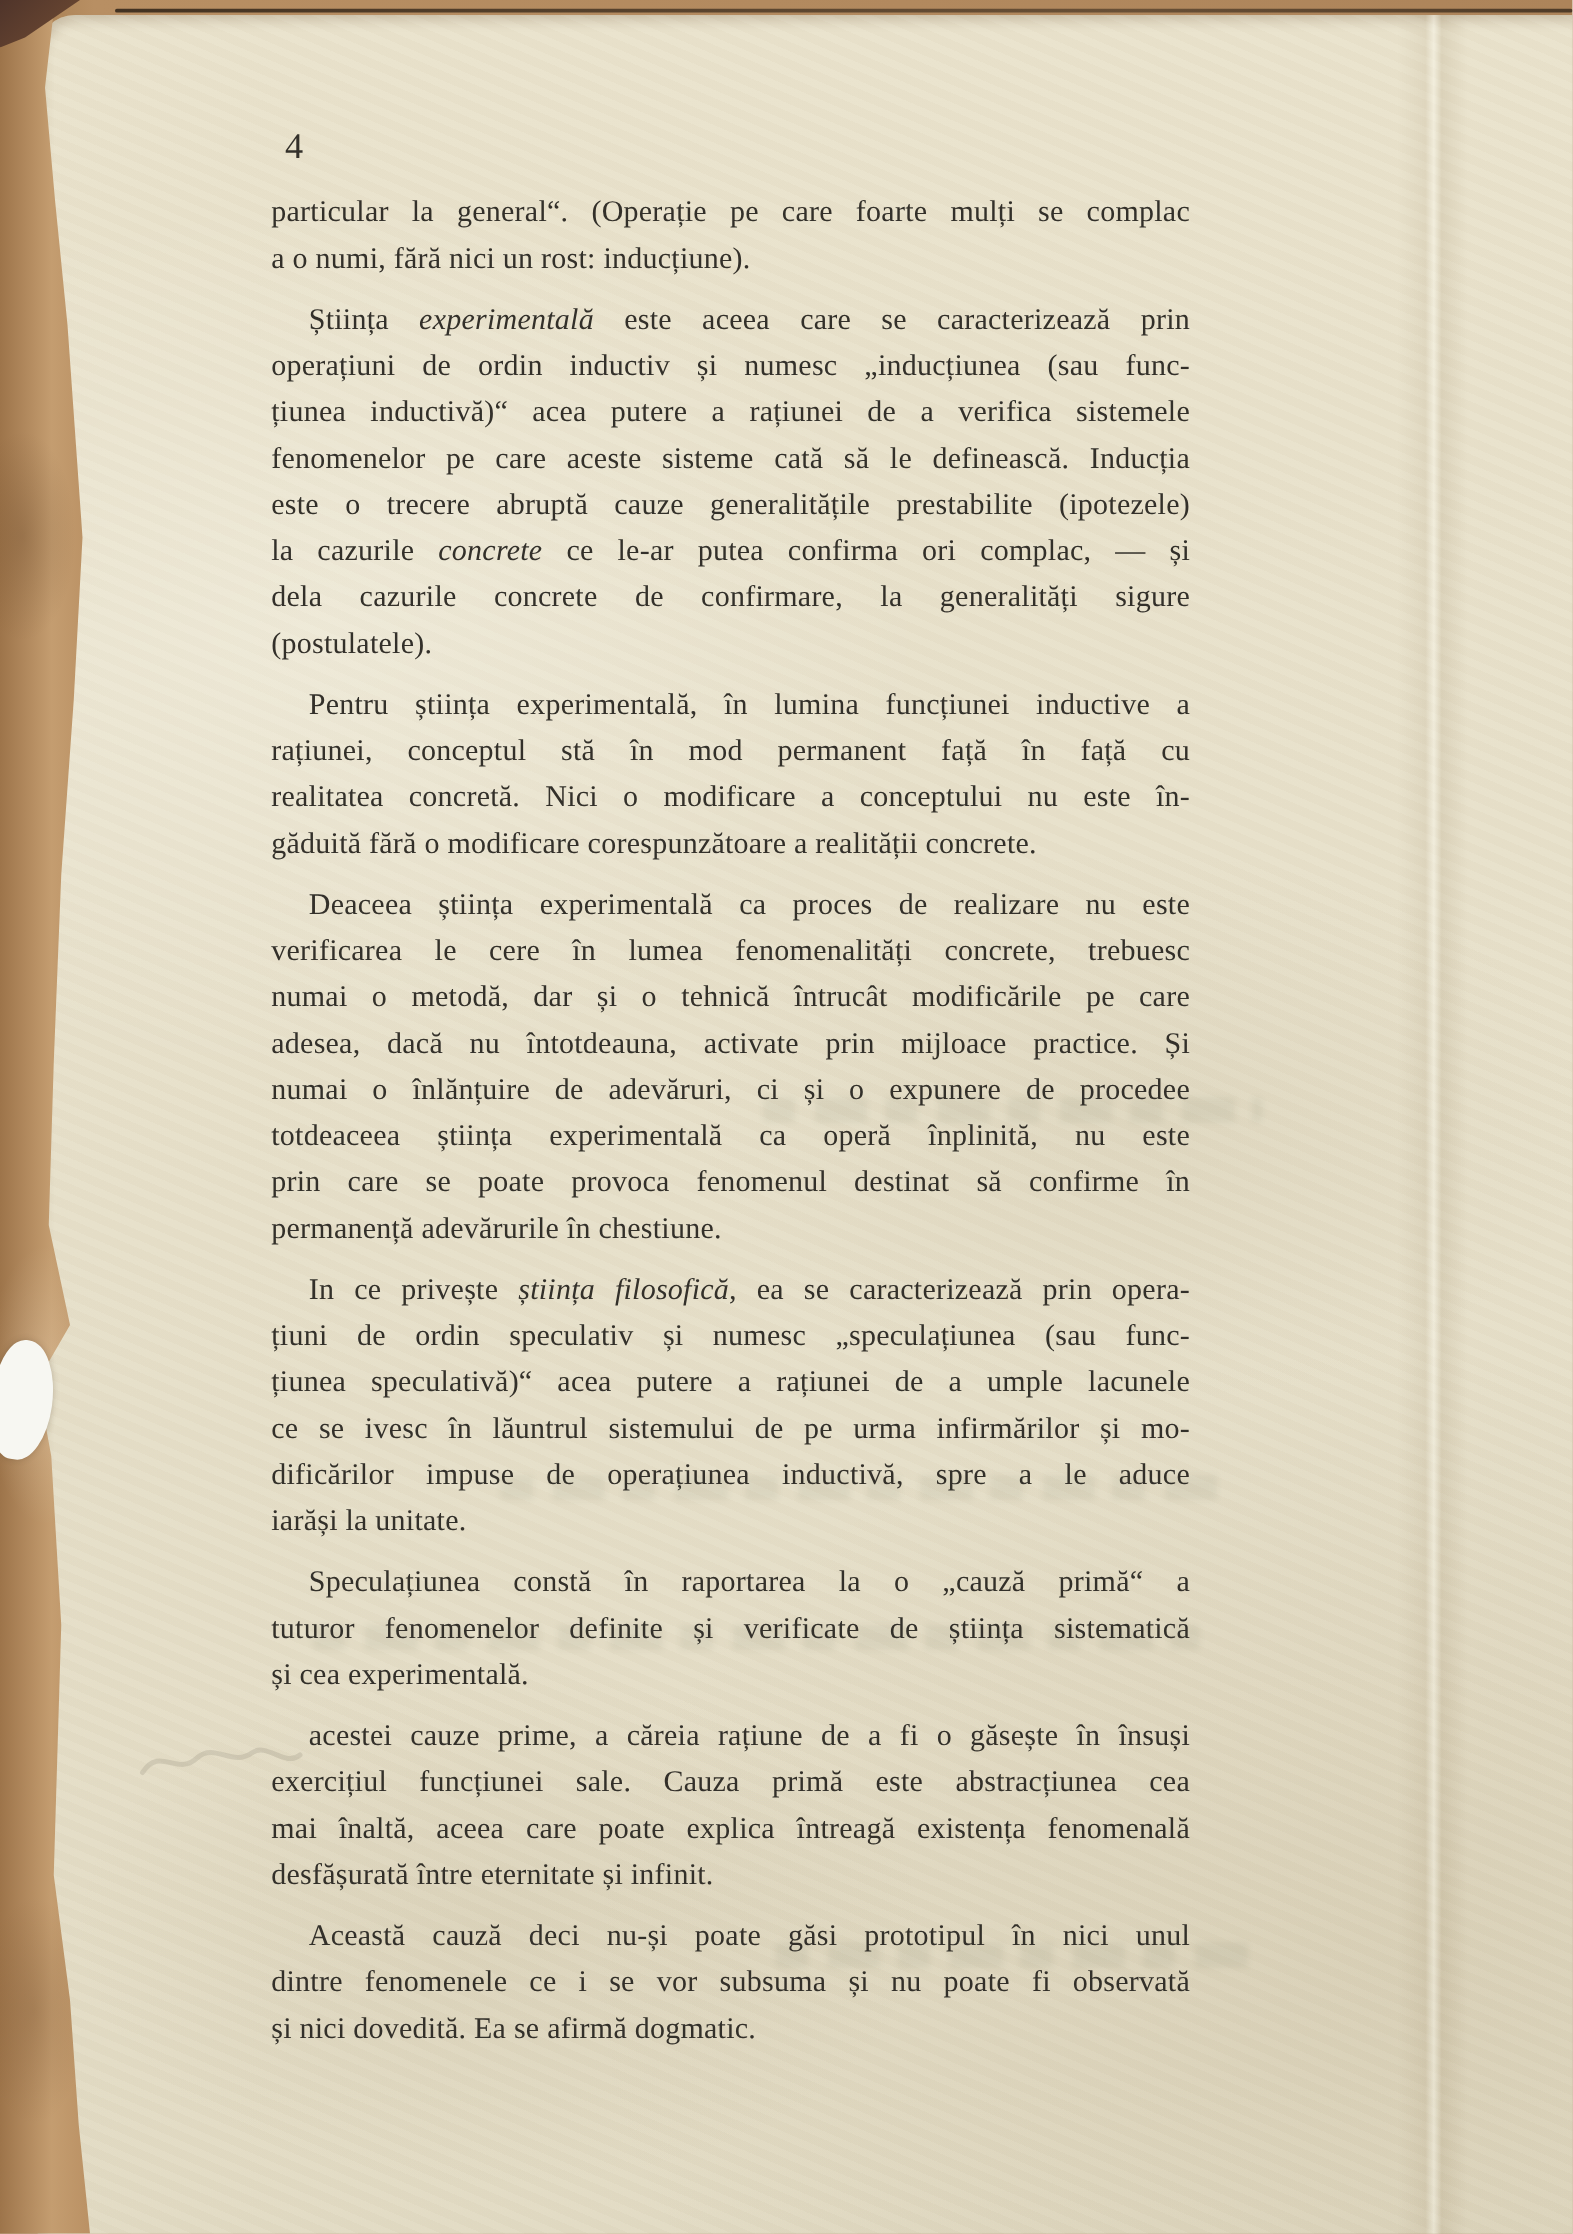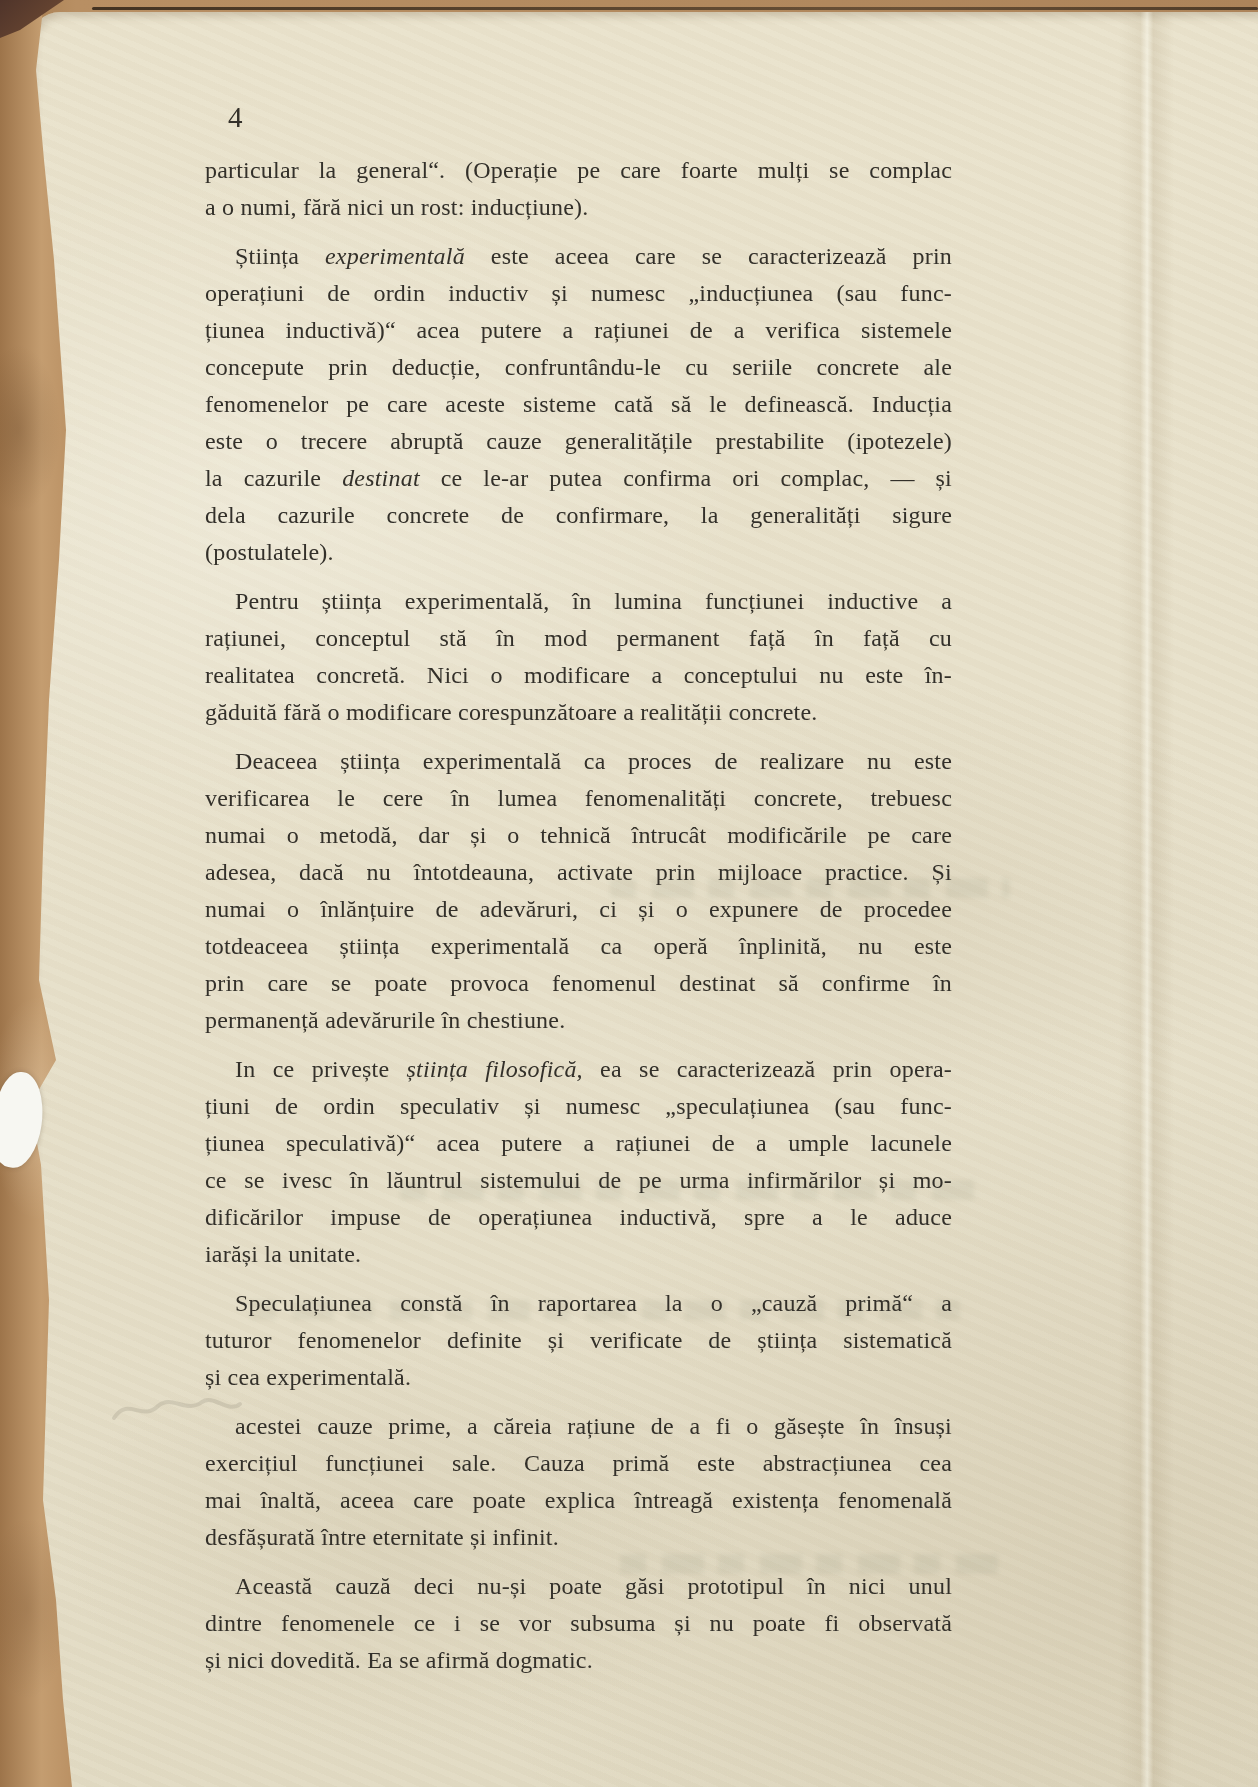--- a/index.html
+++ b/index.html
@@ -87,21 +87,21 @@
   .page-number{
     position:absolute;left:198px;top:88px;
     font-size:29px;line-height:1.2;color:#33302a;
   }
 
   .text-block{
     position:absolute;left:175px;top:140px;width:747px;
     font-size:24px;color:#33302a;
     letter-spacing:0.2px;
   }
-  .para{margin:0 0 12px 0;padding:0;}
+  .para{margin:0 0 12px 12px;padding:0;}
   .para:last-child{margin-bottom:0;}
   .line{
     display:block;line-height:37px;
     text-align:justify;text-align-last:justify;
     white-space:normal;
   }
   .line.last{text-align-last:left;}
   .para.indent .line:first-child{text-indent:30px;}
   .line i{font-style:italic;}
 </style>
@@ -127,24 +127,23 @@
 
     <div class="text-block">
         <p class="para">
           <span class="line"><span>particular la general“. (Operație pe care foarte mulți se complac</span></span>
           <span class="line last"><span>a o numi, fără nici un rost: inducțiune).</span></span>
         </p>
         <p class="para indent">
           <span class="line"><span>Știința </span><i>experimentală</i><span> este aceea care se caracterizează prin</span></span>
           <span class="line"><span>operațiuni de ordin inductiv și numesc „inducțiunea (sau func-</span></span>
           <span class="line"><span>țiunea inductivă)“ acea putere a rațiunei de a verifica sistemele</span></span>
-          <span class="line"><span>concepute prin deducție, confruntându-le cu seriile concrete ale</span></span>
           <span class="line"><span>fenomenelor pe care aceste sisteme cată să le definească. Inducția</span></span>
           <span class="line"><span>este o trecere abruptă cauze generalitățile prestabilite (ipotezele)</span></span>
-          <span class="line"><span>la cazurile </span><i>destinat</i><span> ce le-ar putea confirma ori complac, — și</span></span>
+          <span class="line"><span>la cazurile </span><i>concrete</i><span> ce le-ar putea confirma ori complac, — și</span></span>
           <span class="line"><span>dela cazurile concrete de confirmare, la generalități sigure</span></span>
           <span class="line last"><span>(postulatele).</span></span>
         </p>
         <p class="para indent">
           <span class="line"><span>Pentru știința experimentală, în lumina funcțiunei inductive a</span></span>
           <span class="line"><span>rațiunei, conceptul stă în mod permanent față în față cu</span></span>
           <span class="line"><span>realitatea concretă. Nici o modificare a conceptului nu este în-</span></span>
           <span class="line last"><span>găduită fără o modificare corespunzătoare a realității concrete.</span></span>
         </p>
         <p class="para indent">

